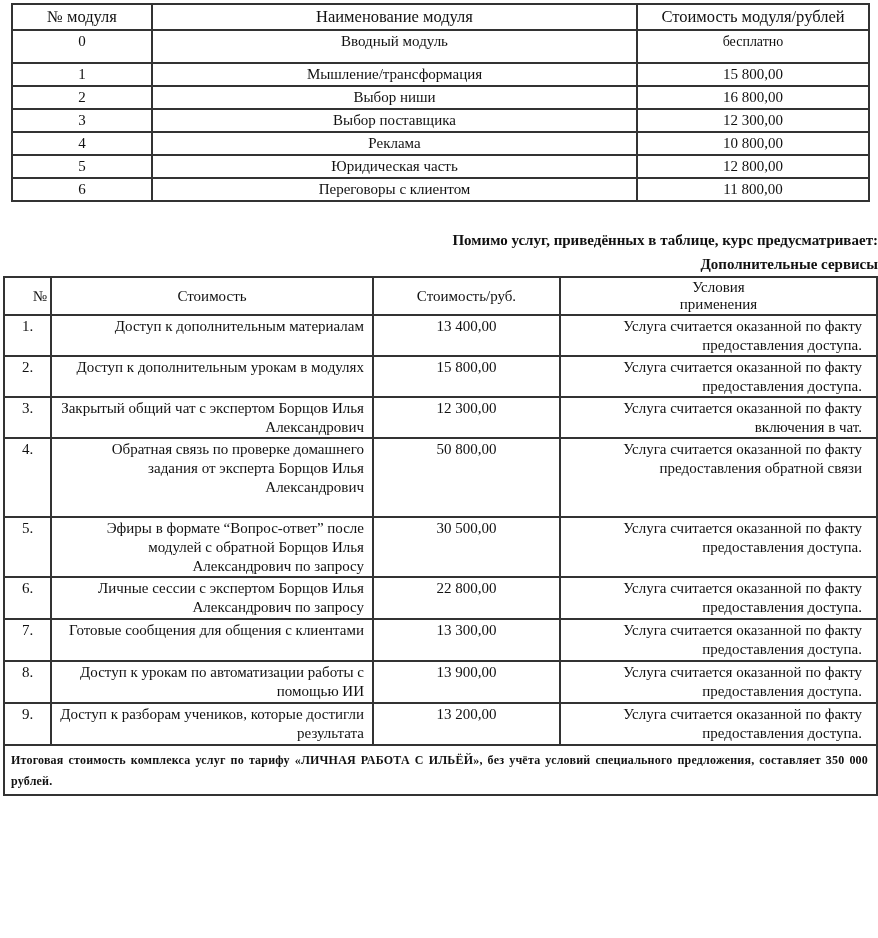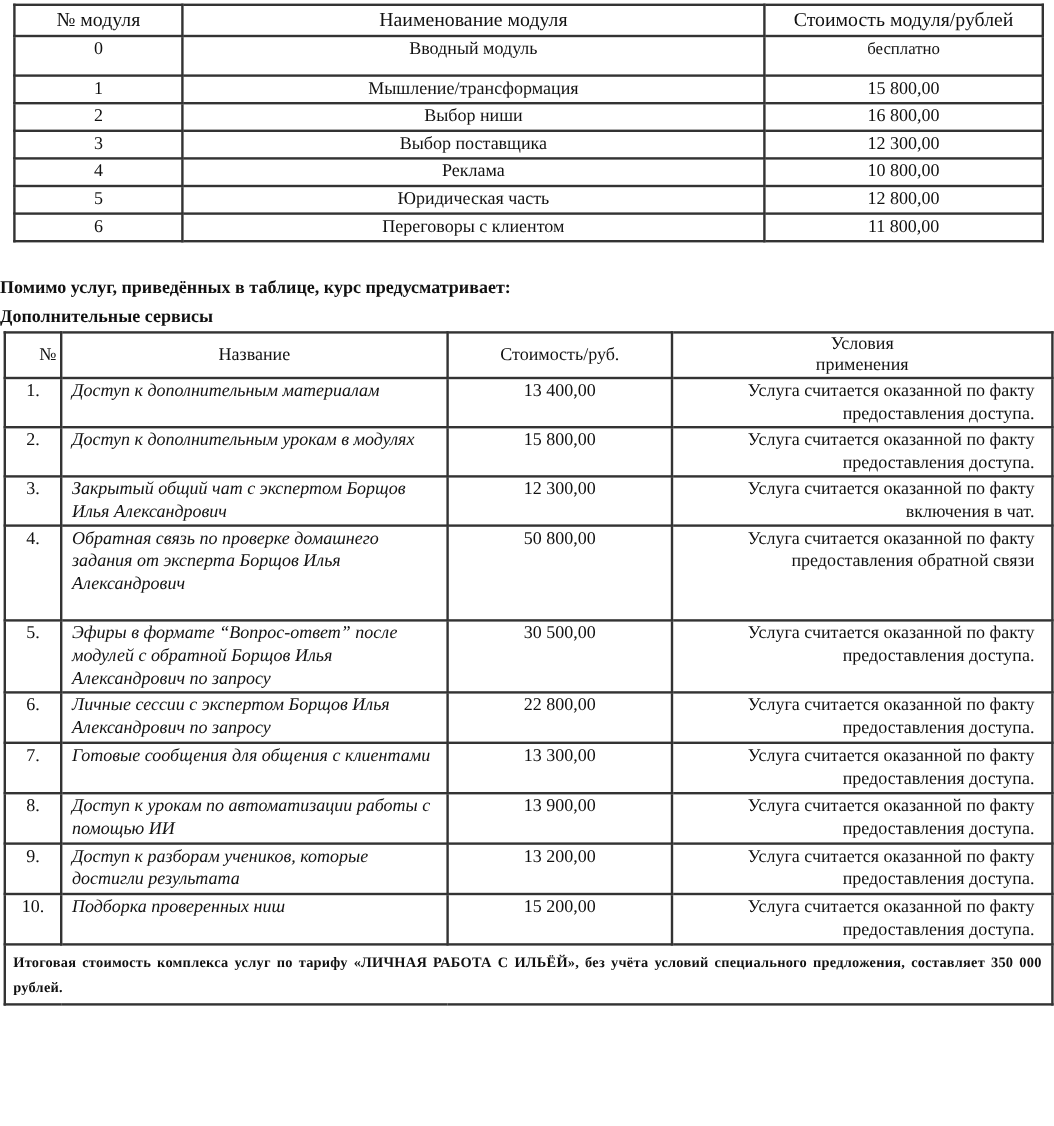--- a/index.html
+++ b/index.html
@@ -55,21 +55,21 @@
     }
     #modules-table td.free {
       font-size: 14px;
     }
 
     
     .heading {
       position: absolute;
       left: 0;
       width: 878px;
-      text-align: left;
+      text-align: right;
       font-weight: bold;
       font-size: 15px;
     }
     #heading-1 { top: 232px; }
     #heading-2 { top: 256px; }
 
     
     #services-table {
       position: absolute;
       left: 3px;
@@ -90,23 +90,22 @@
       line-height: 17px;
     }
     #services-table td {
       font-size: 15px;
       padding-top: 1px;
     }
     #services-table td.num {
       text-align: center;
     }
     #services-table td.name {
-      text-align: left;
+      text-align: right;
       padding: 1px 8px 0 8px;
-      font-style: italic;
     }
     #services-table td.price {
       text-align: center;
       margin-top: 31px;
     }
     #services-table td.cond {
       text-align: right;
       padding-right: 14px;
       padding-left: 24px;
     }
@@ -180,21 +179,21 @@
 <table id="services-table">
   <colgroup>
     <col style="width:47px">
     <col style="width:322px">
     <col style="width:187px">
     <col style="width:317px">
   </colgroup>
   <thead>
     <tr>
       <th class="num-h">№</th>
-      <th>Название</th>
+      <th>Стоимость</th>
       <th>Стоимость/руб.</th>
       <th class="cond-h">
         <div>Условия</div>
         <div>применения</div>
       </th>
     </tr>
   </thead>
   <tbody>
     <tr style="height:40px">
       <td class="num">1.</td>
@@ -243,23 +242,17 @@
       <td class="name">Доступ к урокам по автоматизации работы с помощью ИИ</td>
       <td class="price">13 900,00</td>
       <td class="cond">Услуга считается оказанной по факту предоставления доступа.</td>
     </tr>
     <tr style="height:42px">
       <td class="num">9.</td>
       <td class="name">Доступ к разборам учеников, которые достигли результата</td>
       <td class="price">13 200,00</td>
       <td class="cond">Услуга считается оказанной по факту предоставления доступа.</td>
     </tr>
-    <tr style="height:42px">
-      <td class="num">10.</td>
-      <td class="name">Подборка проверенных ниш</td>
-      <td class="price">15 200,00</td>
-      <td class="cond">Услуга считается оказанной по факту предоставления доступа.</td>
-    </tr>
     <tr class="total">
       <td colspan="4">Итоговая стоимость комплекса услуг по тарифу «ЛИЧНАЯ РАБОТА С ИЛЬЁЙ», без учёта условий специального предложения, составляет 350 000 рублей.</td>
     </tr>
   </tbody>
 </table>
 
 </body></html>

